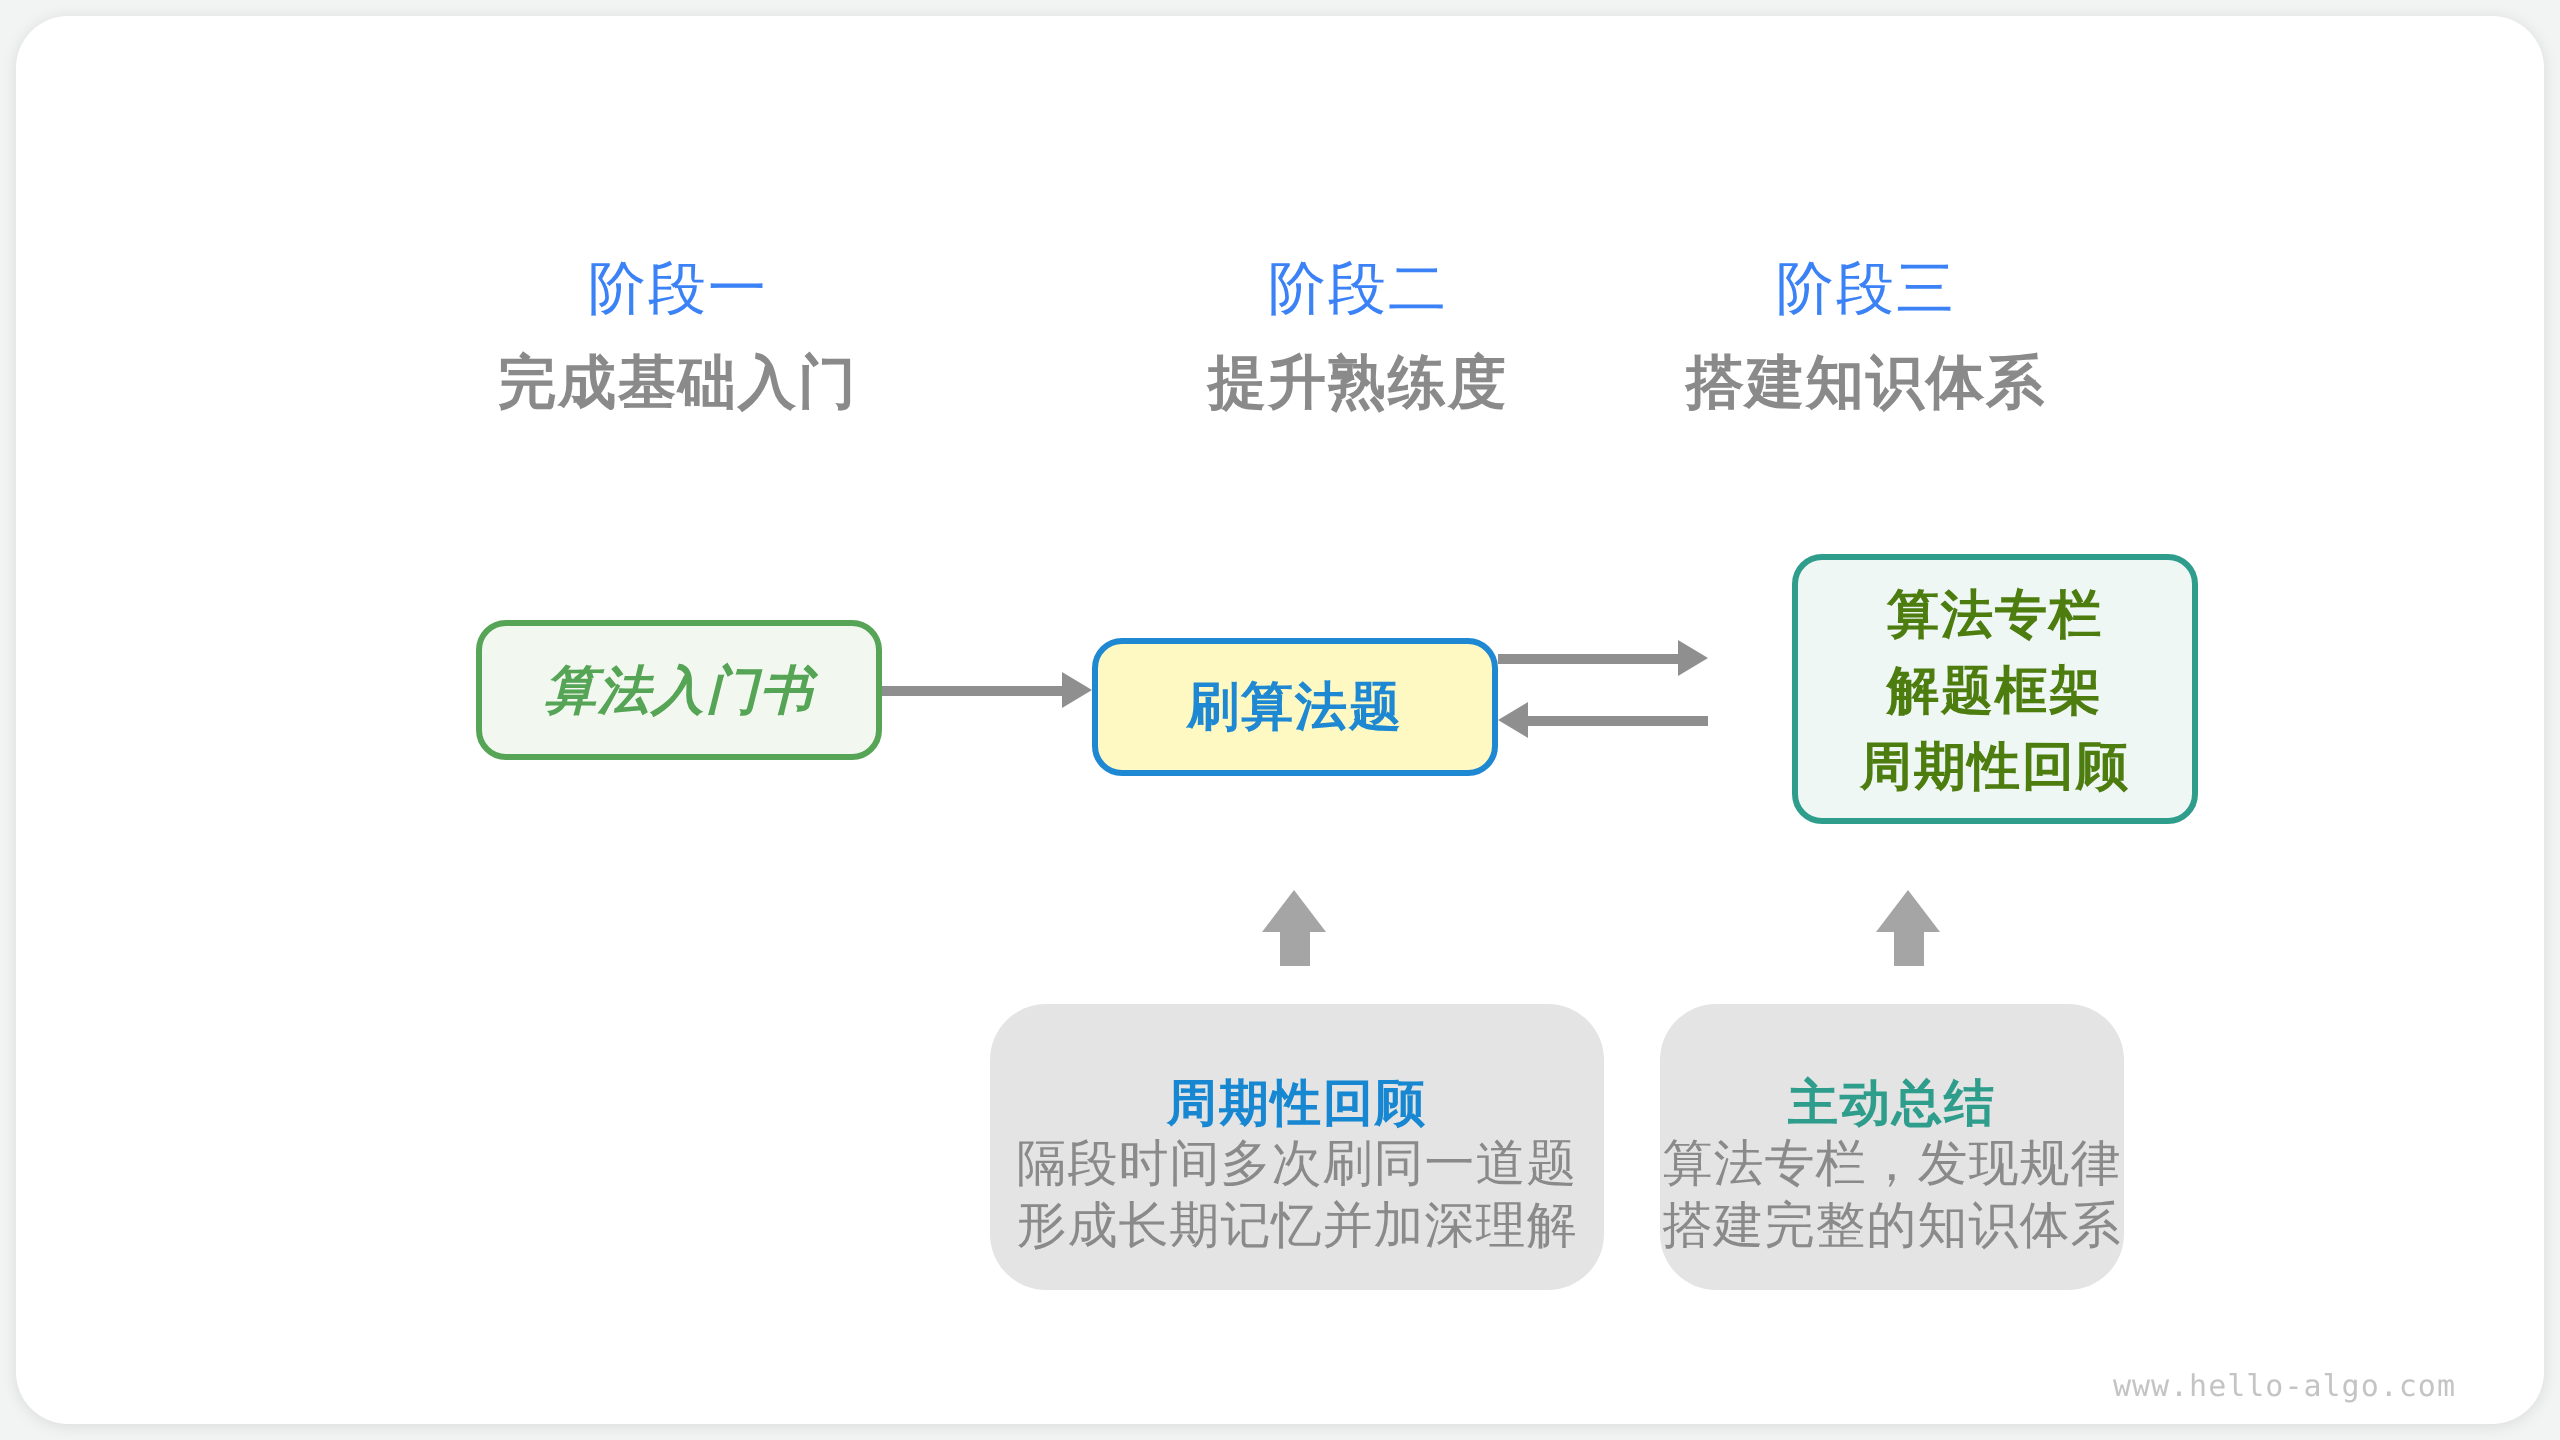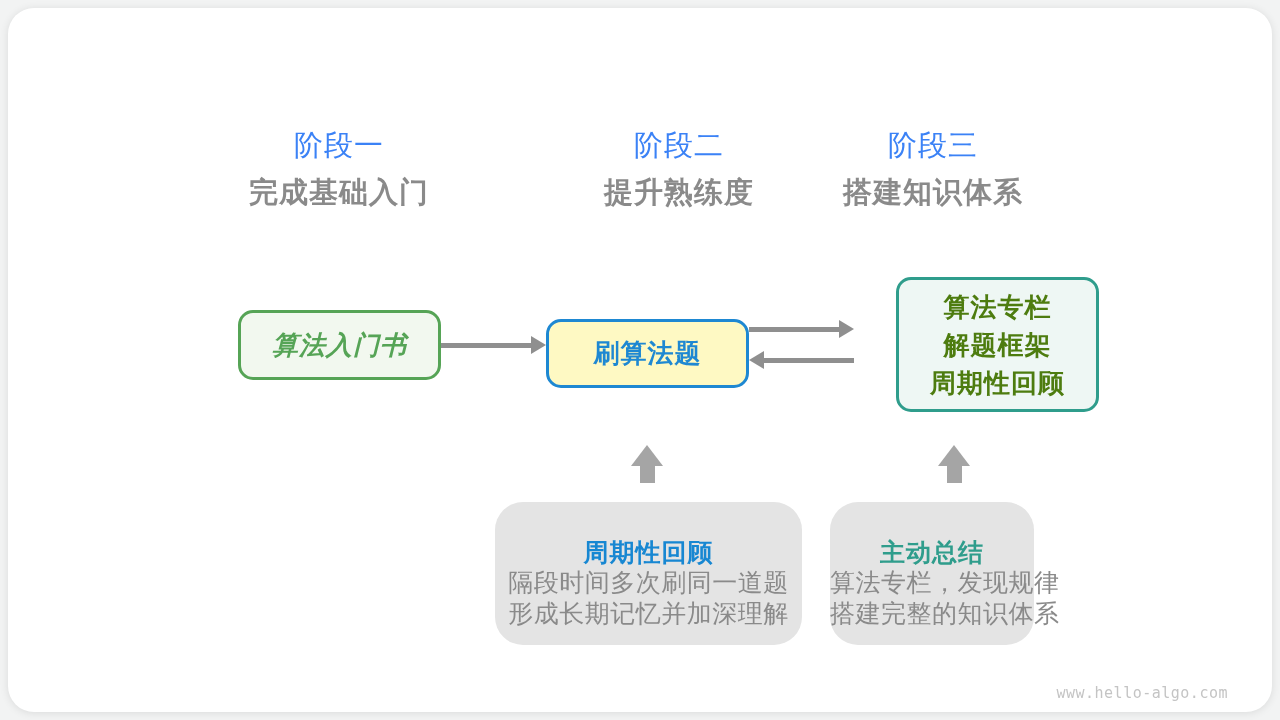--- a/index.html
+++ b/index.html
@@ -115,21 +115,21 @@
   
   .note {
     position: absolute;
     top: 494px; height: 143px;
     background: #e4e4e4;
     border-radius: 28px;
     text-align: center;
     padding-top: 36px;
   }
   .note-1 { left: 487px; width: 307px; }
-  .note-2 { left: 822px; width: 204px; }
+  .note-2 { left: 822px; width: 232px; }
   .note-title {
     font-size: 25px;
     line-height: 28px;
     font-weight: 700;
     letter-spacing: 1px;
   }
   .note-1 .note-title { color: #1787d2; }
   .note-2 .note-title { color: #2f9d8c; }
   .note-body {
     margin-top: 1px;

